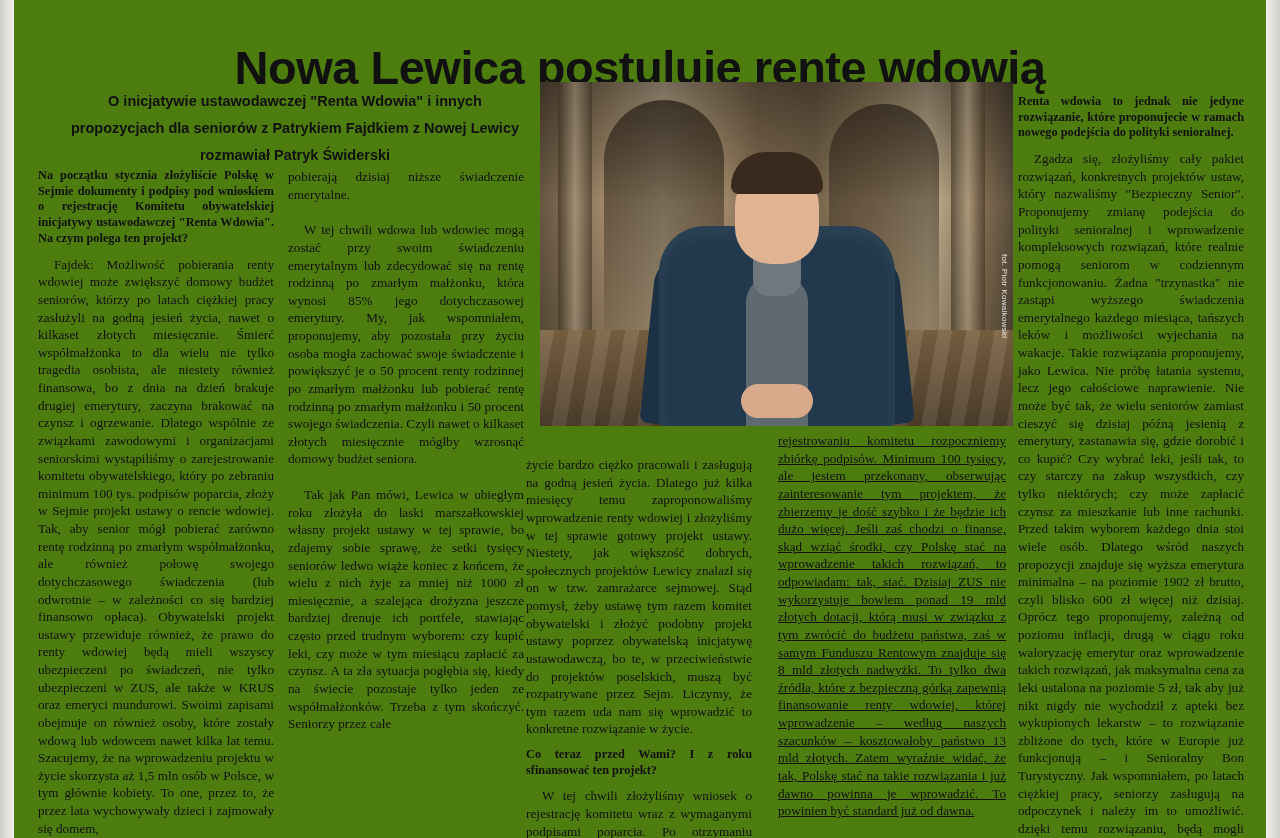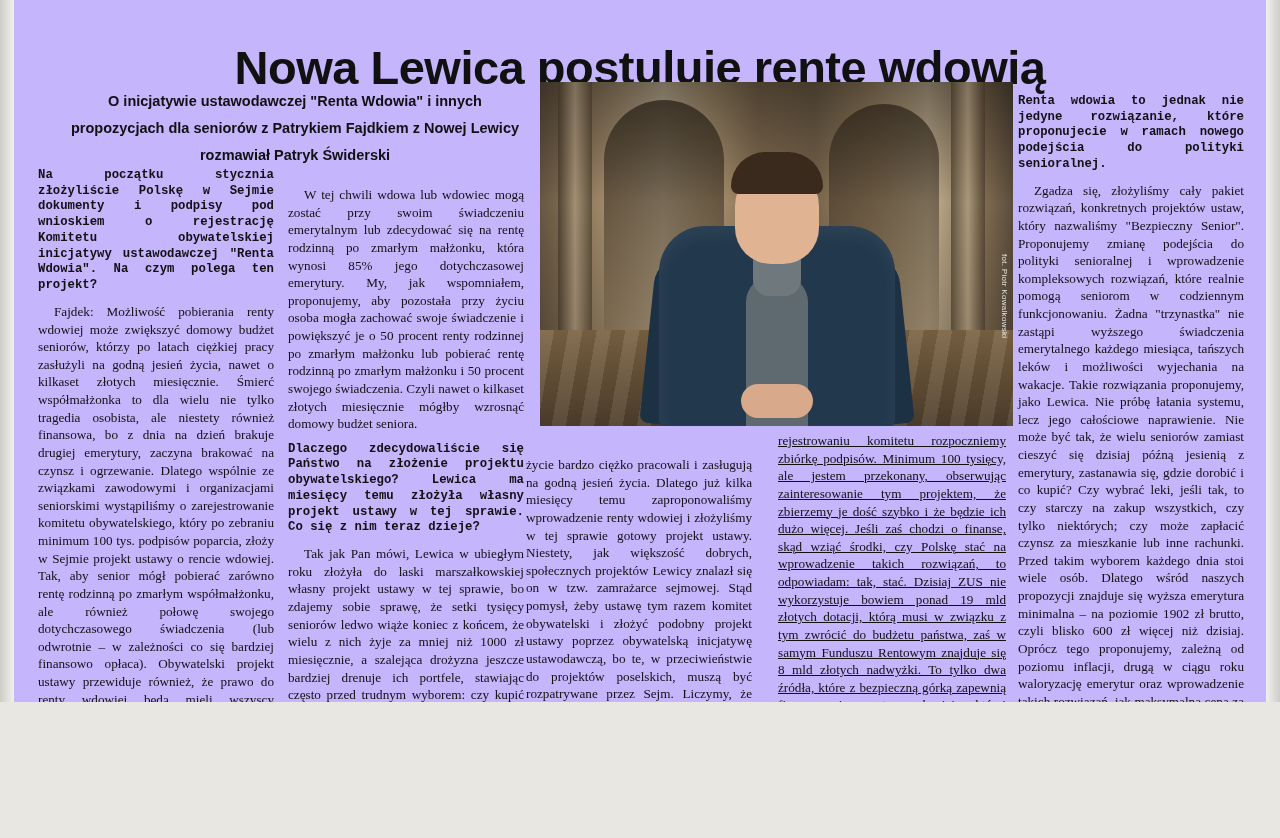--- a/index.html
+++ b/index.html
@@ -2,23 +2,23 @@
 <html><head>
 <meta charset="utf-8">
 <style>
   html, body {
     margin: 0;
     padding: 0;
     background: #e9e7e2;
   }
   .page {
     width: 1280px;
-    height: 702px;
+    height: 838px;
     position: relative;
-    background: #c4b5fd;
+    background: #4d7c0f;
     box-sizing: border-box;
     font-family: "Liberation Serif", serif;
     overflow: hidden;
   }
   .paper-edge-left {
     position: absolute;
     left: 0; top: 0; bottom: 0;
     width: 14px;
     background: linear-gradient(to right, #cfcdc8, #f2f0ec);
   }
@@ -182,21 +182,21 @@
     position: absolute;
     font-size: 13.2px;
     line-height: 1.335;
     color: #111111;
     text-align: justify;
     hyphens: auto;
   }
   .col p { margin: 0; text-indent: 16px; }
   .col p.noindent { text-indent: 0; }
   .bold {
-    font-family: Liberation Mono, monospace;
+    font-family: Liberation Serif, serif;
     font-weight: bold;
     font-size: 12.3px;
     line-height: 1.28;
     text-indent: 0 !important;
     display: block;
   }
   .spacer { height: 9px; }
 
   
   #col1 { left: 38px;  top: 168px; width: 236px; }
@@ -236,25 +236,25 @@
     </div>
     <div class="photo-credit">fot. Piotr Kowalkowski</div>
   </div>
 
   <div class="col" id="col1">
       <p class="bold">Na początku stycznia złożyliście Polskę w Sejmie dokumenty i podpisy pod wnioskiem o rejestrację Komitetu obywatelskiej inicjatywy ustawodawczej "Renta Wdowia". Na czym polega ten projekt?</p>
       <div class="spacer"></div>
       <p>Fajdek: Możliwość pobierania renty wdowiej może zwiększyć domowy budżet seniorów, którzy po latach ciężkiej pracy zasłużyli na godną jesień życia, nawet o kilkaset złotych miesięcznie. Śmierć współmałżonka to dla wielu nie tylko tragedia osobista, ale niestety również finansowa, bo z dnia na dzień brakuje drugiej emerytury, zaczyna brakować na czynsz i ogrzewanie. Dlatego wspólnie ze związkami zawodowymi i organizacjami seniorskimi wystąpiliśmy o zarejestrowanie komitetu obywatelskiego, który po zebraniu minimum 100 tys. podpisów poparcia, złoży w Sejmie projekt ustawy o rencie wdowiej. Tak, aby senior mógł pobierać zarówno rentę rodzinną po zmarłym współmałżonku, ale również połowę swojego dotychczasowego świadczenia (lub odwrotnie – w zależności co się bardziej finansowo opłaca). Obywatelski projekt ustawy przewiduje również, że prawo do renty wdowiej będą mieli wszyscy ubezpieczeni po świadczeń, nie tylko ubezpieczeni w ZUS, ale także w KRUS oraz emeryci mundurowi. Swoimi zapisami obejmuje on również osoby, które zostały wdową lub wdowcem nawet kilka lat temu. Szacujemy, że na wprowadzeniu projektu w życie skorzysta aż 1,5 mln osób w Polsce, w tym głównie kobiety. To one, przez to, że przez lata wychowywały dzieci i zajmowały się domem,</p>
     </div>
   <div class="col" id="col2">
+      <p class="noindent">pobierają dzisiaj niższe świadczenie emerytalne.</p>
       <div class="spacer"></div>
       <div class="spacer"></div>
       <p>W tej chwili wdowa lub wdowiec mogą zostać przy swoim świadczeniu emerytalnym lub zdecydować się na rentę rodzinną po zmarłym małżonku, która wynosi 85% jego dotychczasowej emerytury. My, jak wspomniałem, proponujemy, aby pozostała przy życiu osoba mogła zachować swoje świadczenie i powiększyć je o 50 procent renty rodzinnej po zmarłym małżonku lub pobierać rentę rodzinną po zmarłym małżonku i 50 procent swojego świadczenia. Czyli nawet o kilkaset złotych miesięcznie mógłby wzrosnąć domowy budżet seniora.</p>
       <div class="spacer"></div>
-      <p class="bold">Dlaczego zdecydowaliście się Państwo na złożenie projektu obywatelskiego? Lewica ma miesięcy temu złożyła własny projekt ustawy w tej sprawie. Co się z nim teraz dzieje?</p>
       <div class="spacer"></div>
       <p>Tak jak Pan mówi, Lewica w ubiegłym roku złożyła do laski marszałkowskiej własny projekt ustawy w tej sprawie, bo zdajemy sobie sprawę, że setki tysięcy seniorów ledwo wiąże koniec z końcem, że wielu z nich żyje za mniej niż 1000 zł miesięcznie, a szalejąca drożyzna jeszcze bardziej drenuje ich portfele, stawiając często przed trudnym wyborem: czy kupić leki, czy może w tym miesiącu zapłacić za czynsz. A ta zła sytuacja pogłębia się, kiedy na świecie pozostaje tylko jeden ze współmałżonków. Trzeba z tym skończyć. Seniorzy przez całe</p>
     </div>
   <div class="col" id="col3">
       <p class="noindent">życie bardzo ciężko pracowali i zasługują na godną jesień życia. Dlatego już kilka miesięcy temu zaproponowaliśmy wprowadzenie renty wdowiej i złożyliśmy w tej sprawie gotowy projekt ustawy. Niestety, jak większość dobrych, społecznych projektów Lewicy znalazł się on w tzw. zamrażarce sejmowej. Stąd pomysł, żeby ustawę tym razem komitet obywatelski i złożyć podobny projekt ustawy poprzez obywatelską inicjatywę ustawodawczą, bo te, w przeciwieństwie do projektów poselskich, muszą być rozpatrywane przez Sejm. Liczymy, że tym razem uda nam się wprowadzić to konkretne rozwiązanie w życie.</p>
       <div class="spacer"></div>
       <p class="bold">Co teraz przed Wami? I z roku sfinansować ten projekt?</p>
       <div class="spacer"></div>
       <p>W tej chwili złożyliśmy wniosek o rejestrację komitetu wraz z wymaganymi podpisami poparcia. Po otrzymaniu pozytywnej decyzji o za-</p>
     </div>

